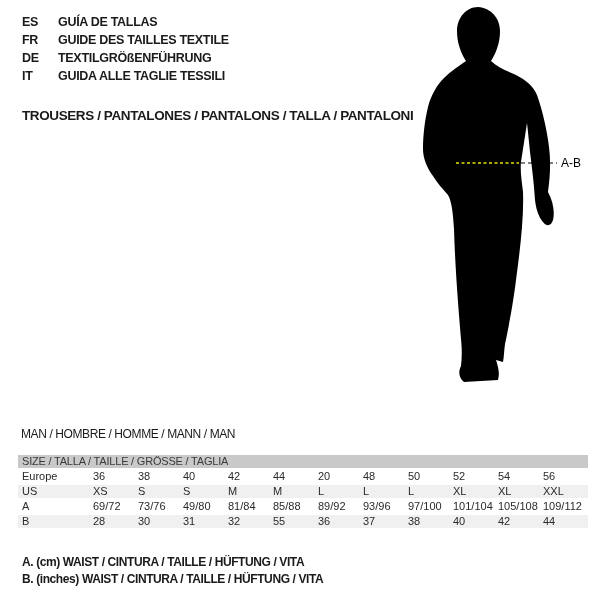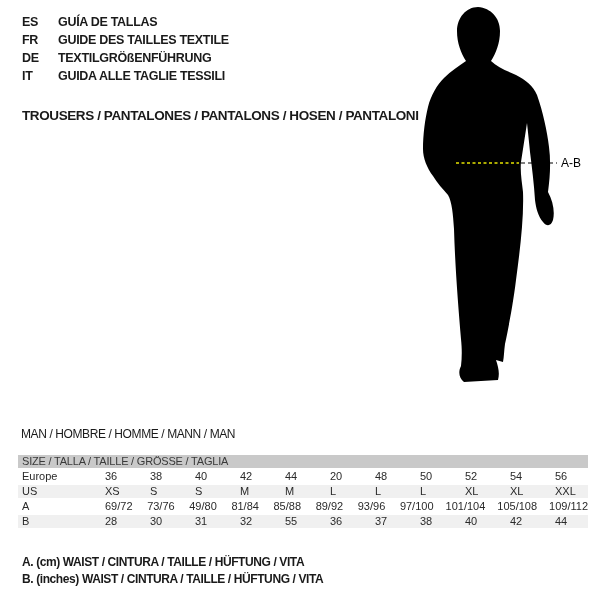--- a/index.html
+++ b/index.html
@@ -40,21 +40,20 @@
     font-size:11px;
   }
   .table-header{
     height:13px;line-height:13px;
     background:#c9c9c9;color:#3a3a3a;
     padding-left:4px;letter-spacing:-0.2px;
   }
   .table-row{
     display:flex;height:13px;line-height:13px;margin-top:2px;
     color:#2a2a2a;
-    gap:12px;
   }
   .table-row.stripe{background:#f0f0f0;}
   .row-label{width:75px;flex:0 0 75px;padding-left:4px;box-sizing:border-box;}
   .cell{flex:1 1 0;text-align:left;}
   
   .notes{position:absolute;left:22px;top:554px;}
   .note-line{
     font-weight:bold;font-size:12px;letter-spacing:-0.4px;
     height:17px;line-height:17px;white-space:nowrap;
   }
@@ -74,21 +73,21 @@
     <div class="lang-row">
       <span class="lang-code">DE</span>
       <span>TEXTILGRÖßENFÜHRUNG</span>
     </div>
     <div class="lang-row">
       <span class="lang-code">IT</span>
       <span>GUIDA ALLE TAGLIE TESSILI</span>
     </div>
   </div>
 
-<div class="product-line">TROUSERS / PANTALONES / PANTALONS / HOSEN / PANTALONI</div>
+<div class="product-line">TROUSERS / PANTALONES / PANTALONS / TALLA / PANTALONI</div>
 
 <div class="figure-wrap">
   <svg width="600" height="400" viewBox="0 0 600 400" xmlns="http://www.w3.org/2000/svg">
     <path fill="#000000" d="
       M 478,7
       C 491,8 500,18 500,31
       C 500,43 496,53 491,61
       C 497,67 507,71 516,75
       C 526,80 533,86 537,95
       C 543,112 547,131 549,147

